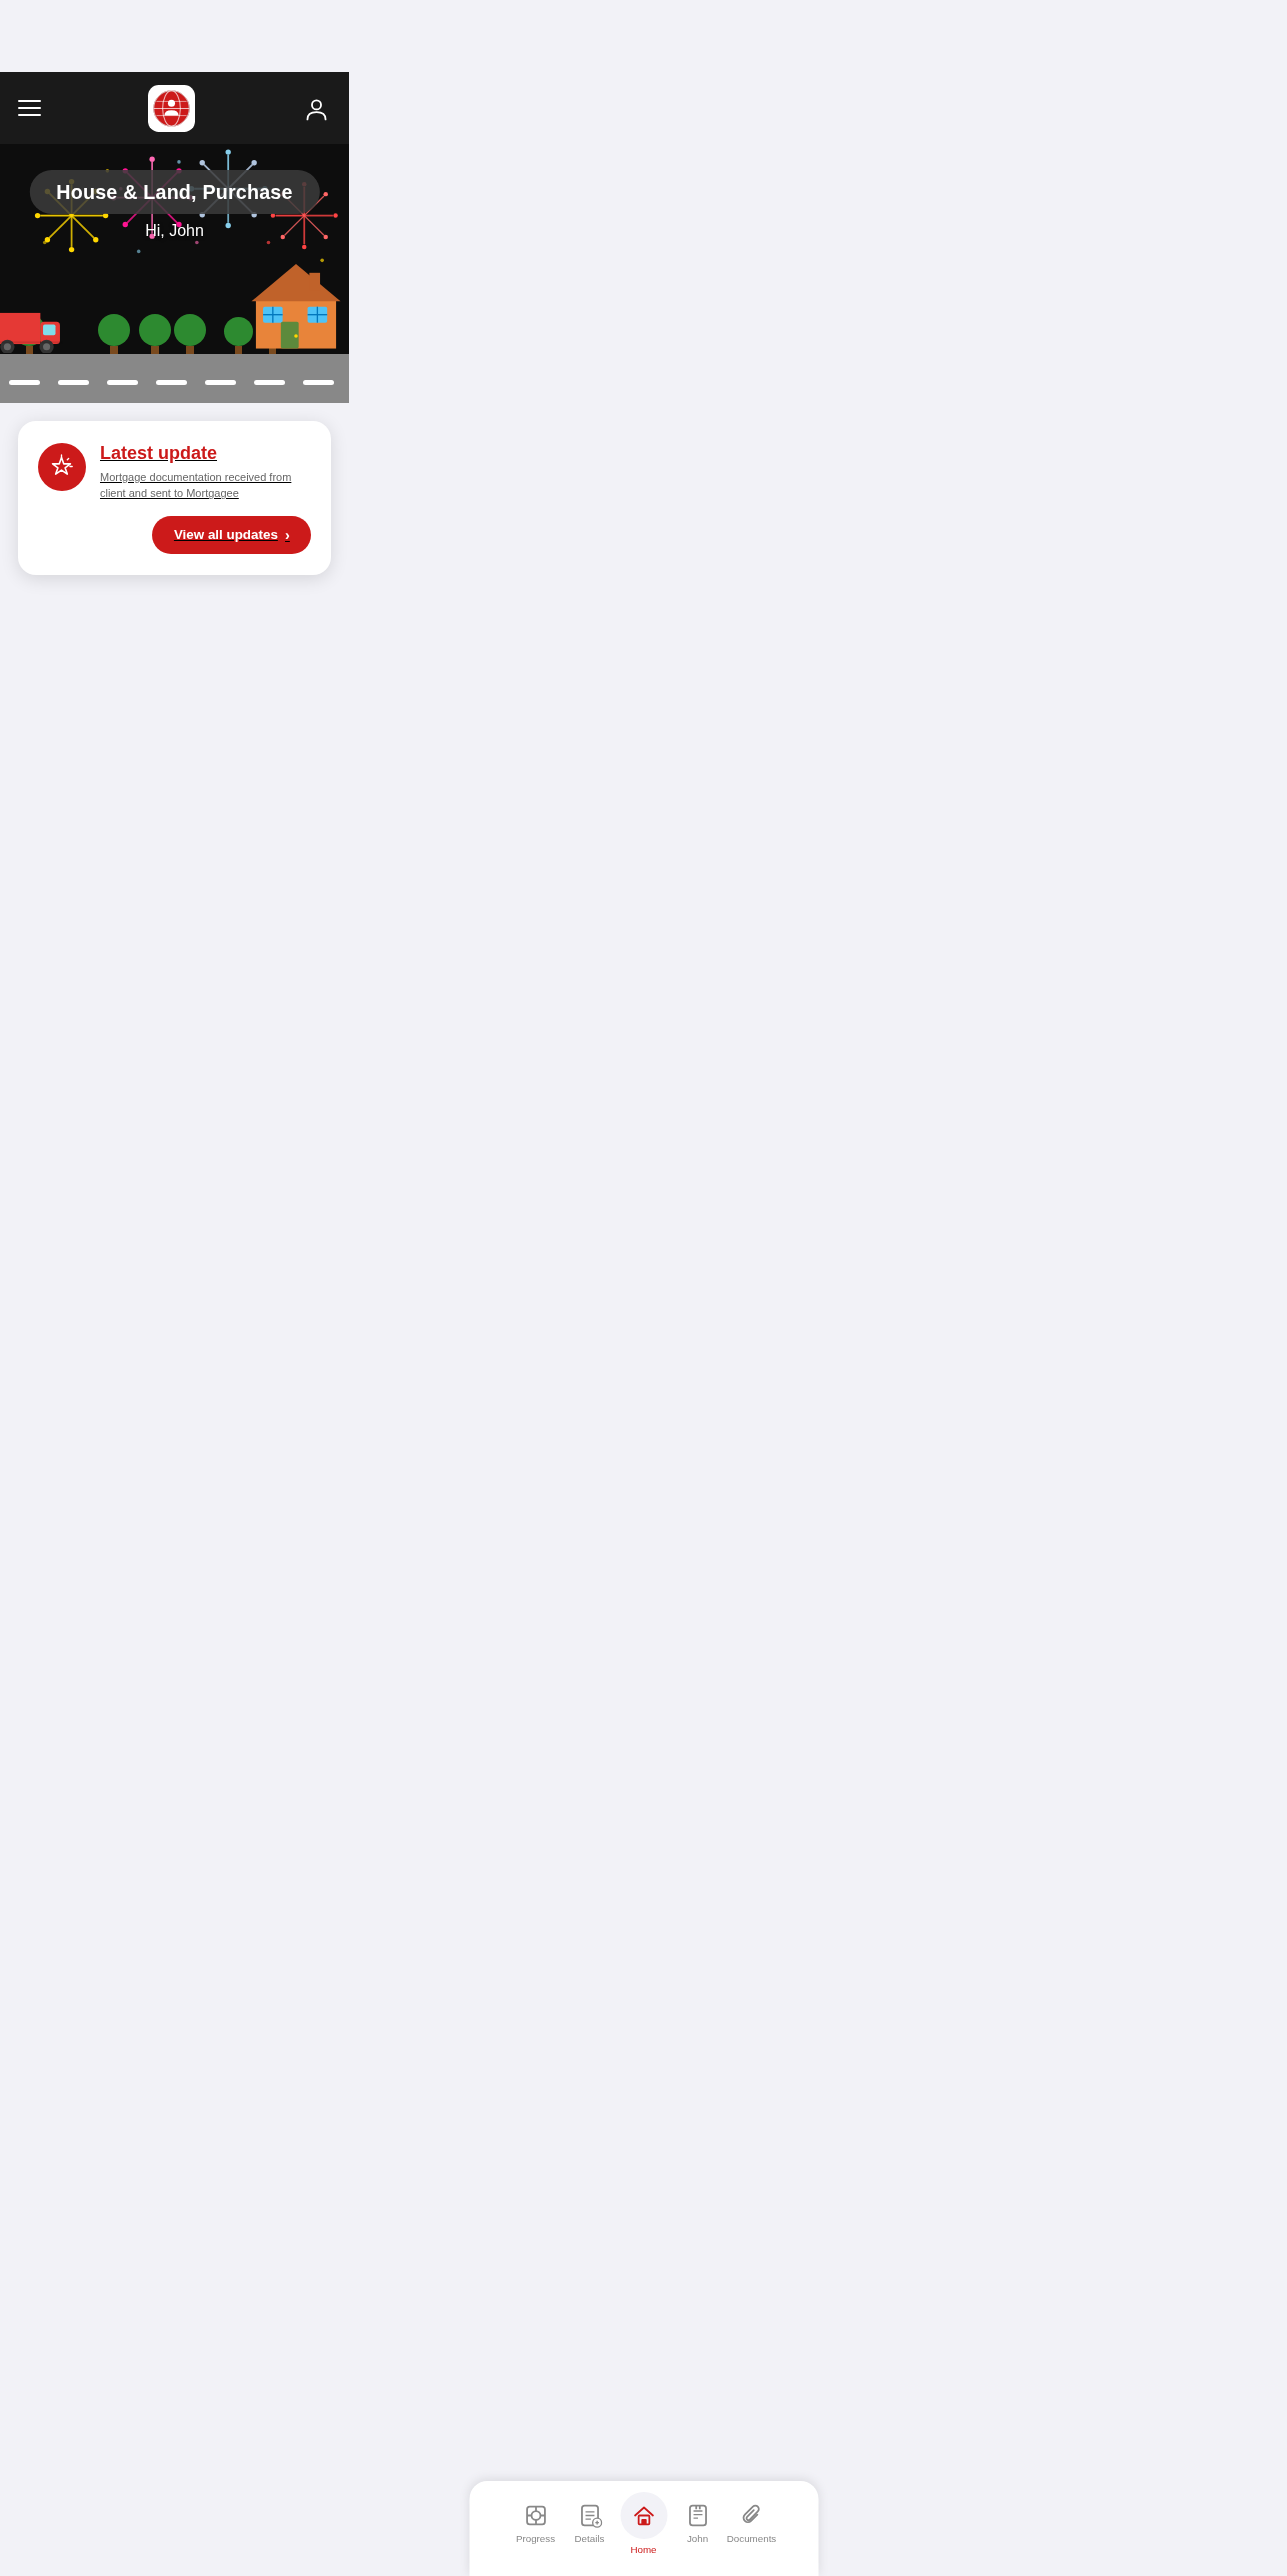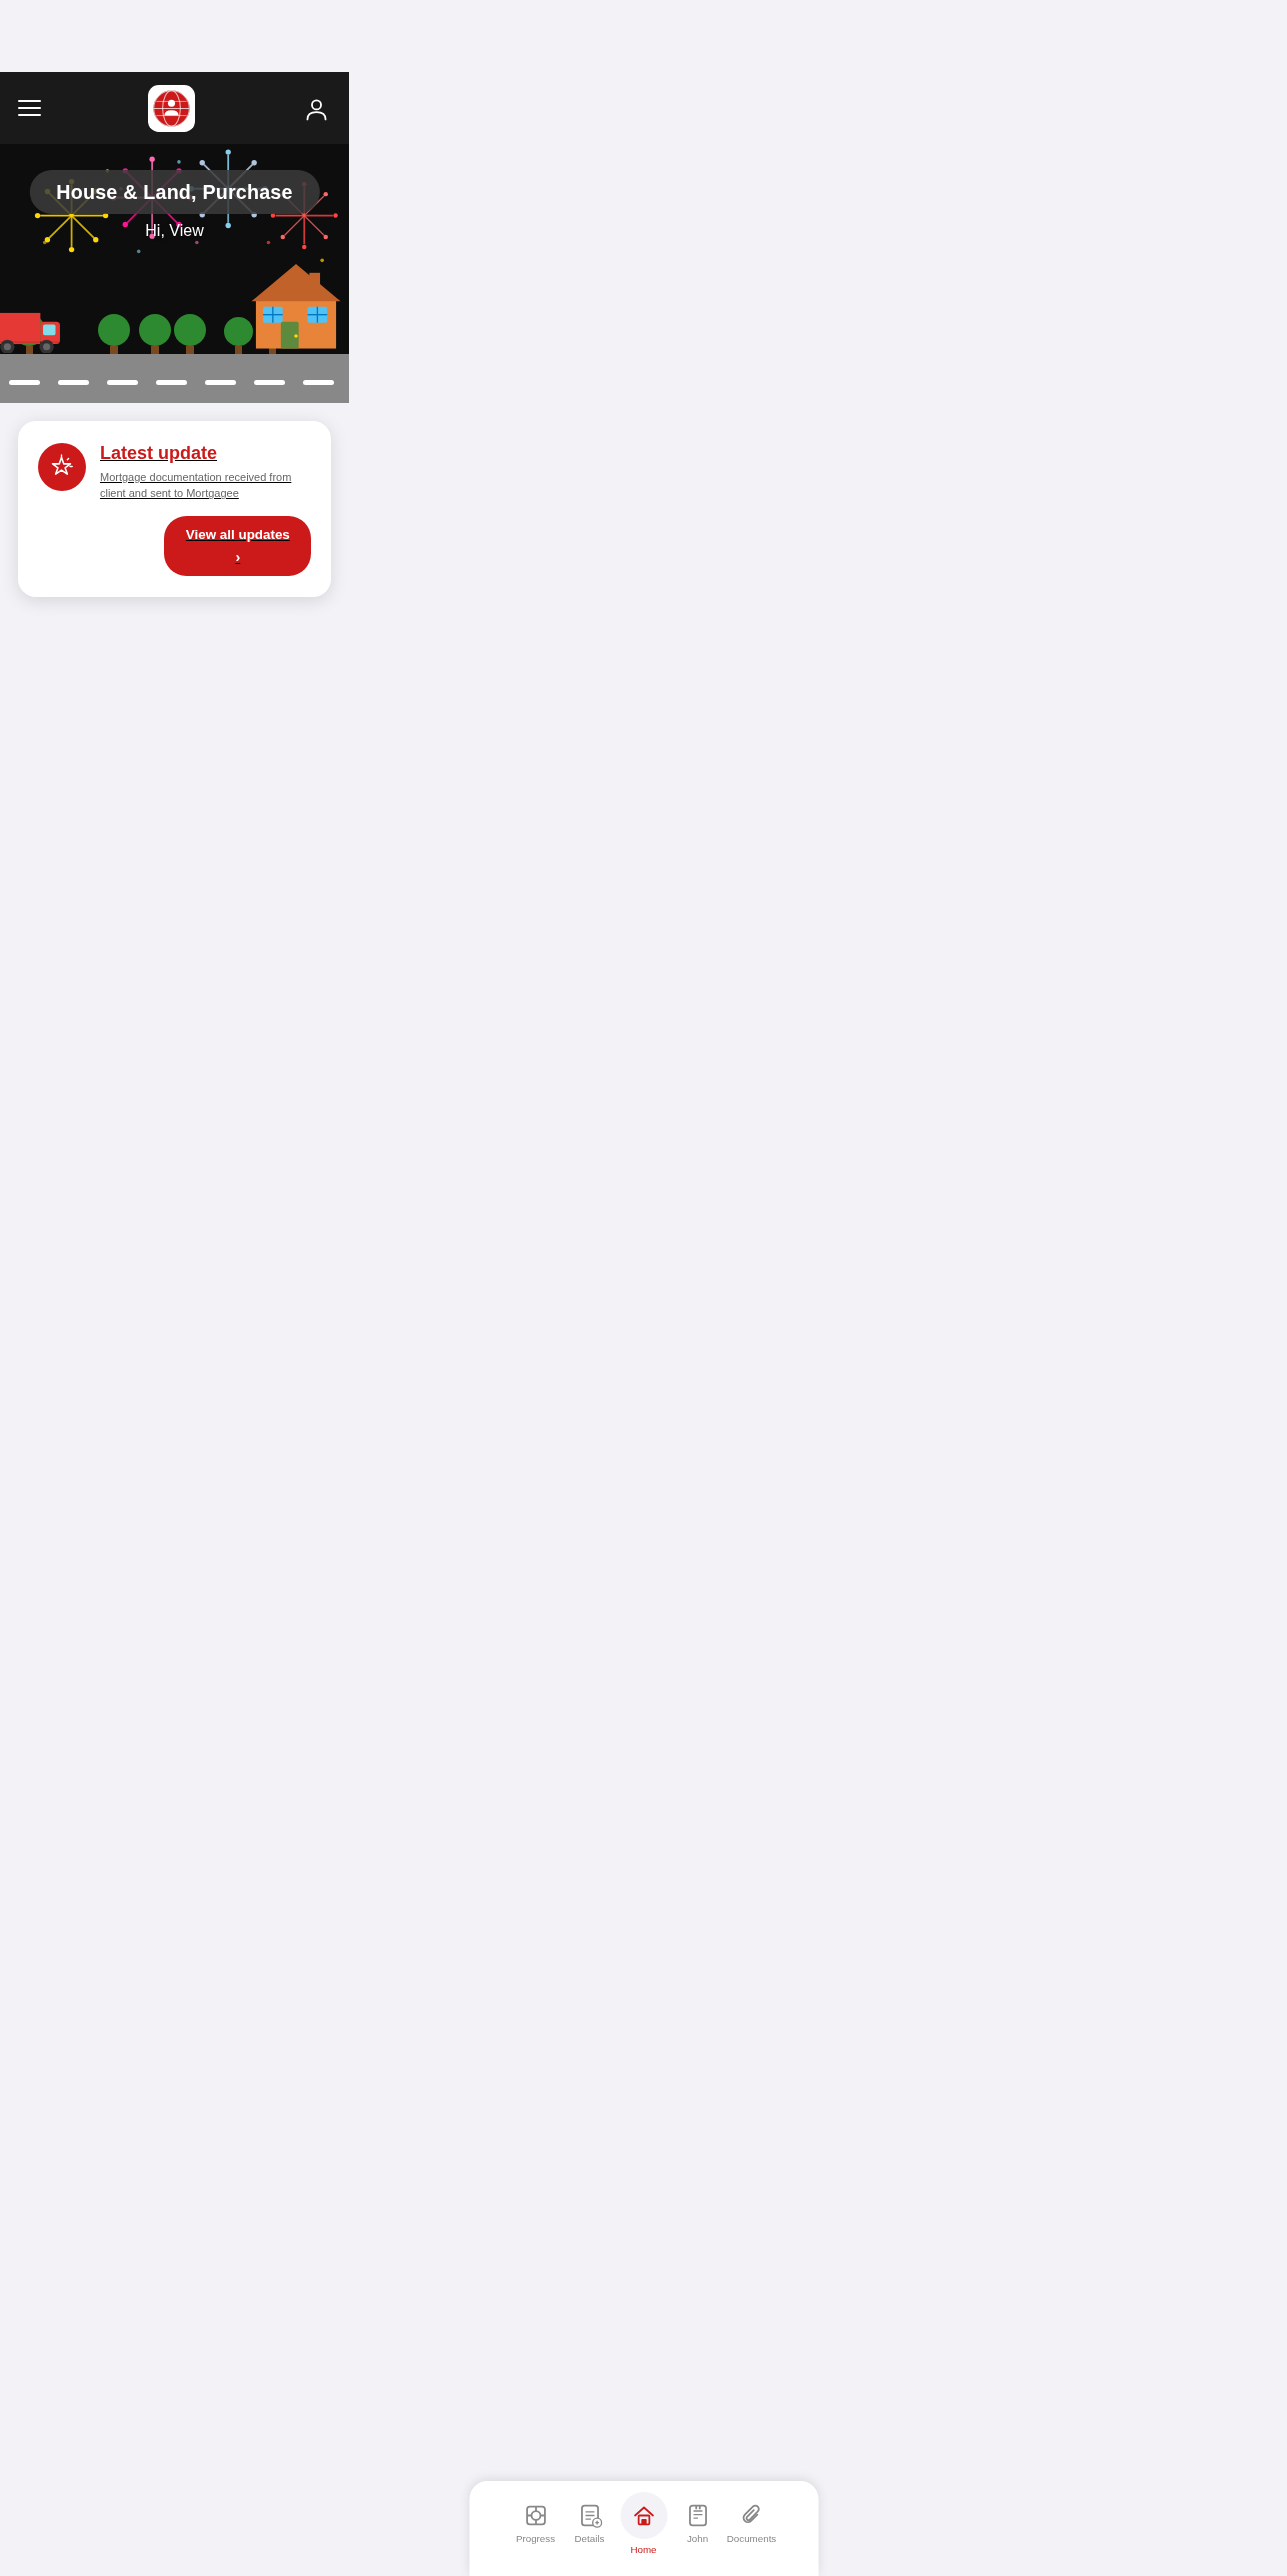--- a/index.html
+++ b/index.html
@@ -203,21 +203,20 @@
       border: none;
       border-radius: 22.4px;
       padding: 10.7px 21.5px;
       font-size: 13.4px;
       font-weight: 600;
       cursor: pointer;
       align-self: flex-end;
       display: flex;
       align-items: center;
       gap: 7.2px;
-      flex-direction: column;
     }
 
     .view-all-btn .chevron {
       font-size: 14.3px;
     }
 
     
     .bottom-nav {
       position: fixed;
       bottom: 0; left: 50%; transform: translateX(-50%);
@@ -375,21 +374,21 @@
       <circle cx="360" cy="130" r="2" fill="#FFD700" opacity="0.7"></circle>
       <circle cx="50" cy="110" r="2" fill="#FFD700" opacity="0.6"></circle>
       <circle cx="155" cy="120" r="2" fill="#87CEEB" opacity="0.6"></circle>
     </svg>
   </div>
 
   <div class="title-pill">
     <span class="title-pill-text">House &amp; Land, Purchase</span>
   </div>
 
-  <div class="greeting">Hi, View</div>
+  <div class="greeting">Hi, John</div>
 
   <div class="road-scene">
 
     <div class="tree" style="left:13.4px;">
       <div class="tree-top"></div>
       <div class="tree-trunk"></div>
     </div>
     <div class="tree" style="left:98px;">
       <div class="tree-top"></div>
       <div class="tree-trunk"></div>

